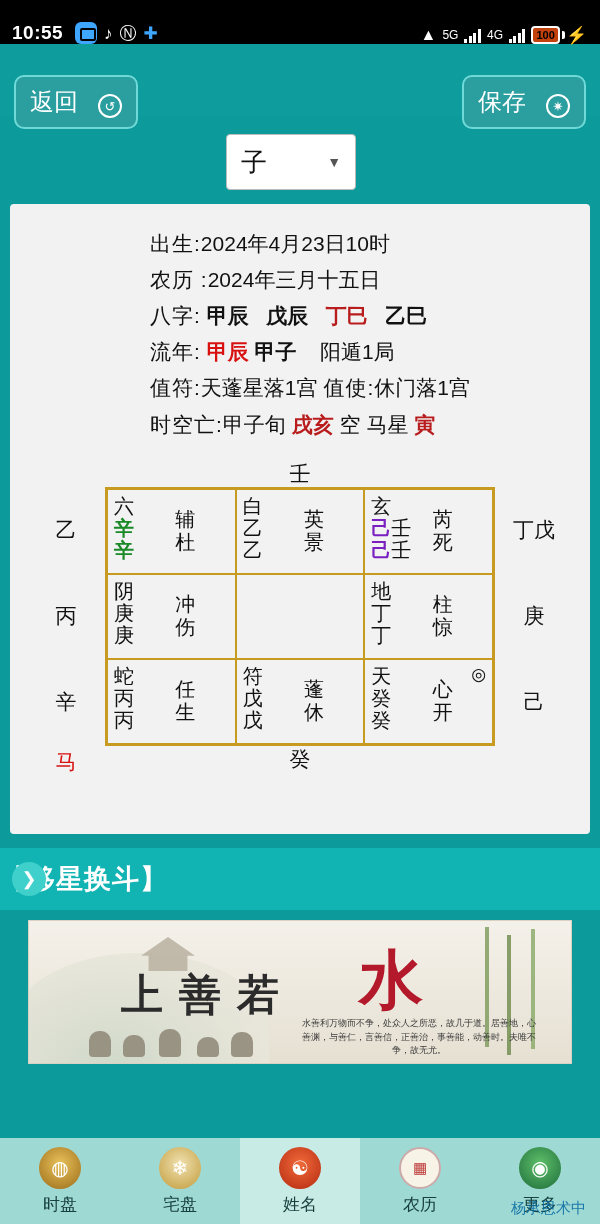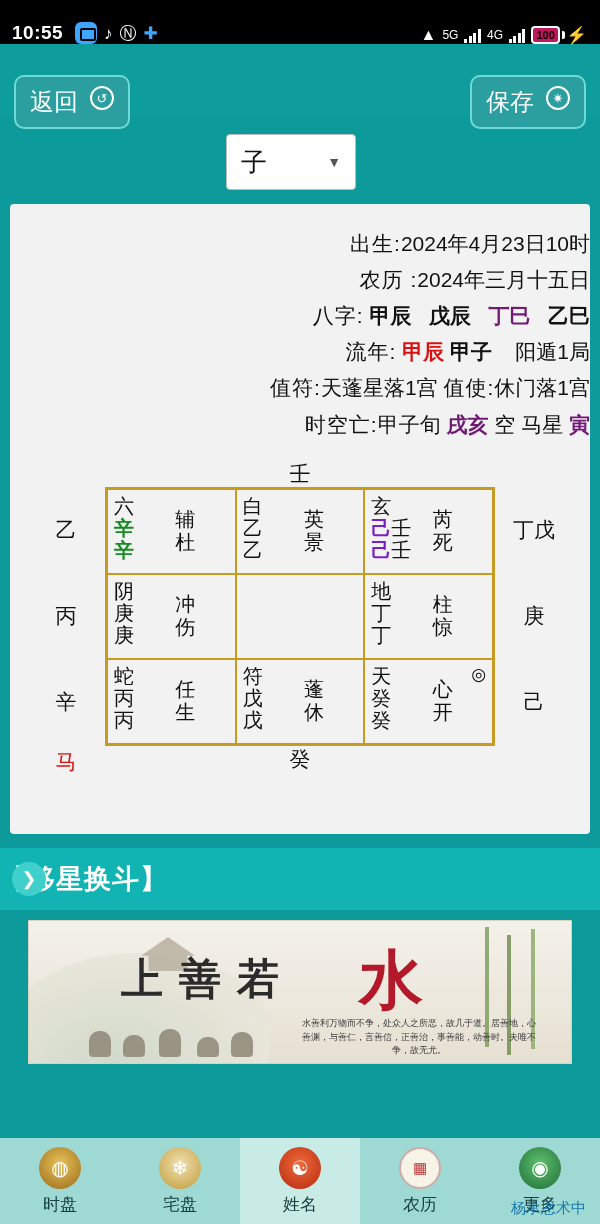--- a/index.html
+++ b/index.html
@@ -36,40 +36,40 @@
   .net-label { font-size: 12px; color: #fff; }
   .bars { display: inline-flex; align-items: flex-end; gap: 1.5px; height: 15px; }
   .bars i { width: 3px; background: #fff; display: block; }
   .bars i:nth-child(1){height:4px}.bars i:nth-child(2){height:7px}
   .bars i:nth-child(3){height:10px}.bars i:nth-child(4){height:14px}
   .wifi { font-size: 16px; }
   .battery {
     display: inline-flex; align-items: center;
     border: 2px solid #fff; border-radius: 4px;
     height: 18px; padding: 4px 3px; font-size: 11px; color: #000;
-    background: #be185d; font-weight: 700;
+    background: #c2410c; font-weight: 700;
   }
   .batt-wrap { display: inline-flex; align-items: center; gap: 2px; }
   .batt-tip { width: 3px; height: 8px; background: #fff; border-radius: 0 2px 2px 0; }
 
   
   .titlebar {
     height: 72px; width: 100%;
     background: #0e9c9c;
     display: flex; align-items: center; justify-content: space-between;
     padding: 0 14px;
   }
   .pill {
     background: #2b9ea0;
     border: 2px solid #6fd9d7;
     border-radius: 10px;
     color: #fff;
     font-size: 24px;
     padding: 9px 14px;
-    display: flex; align-items: flex-start; gap: 12px;
+    display: flex; align-items: flex-end; gap: 20px;
     min-width: 112px;
     justify-content: center;
     margin-top: 44px;
   }
   .circ-ico {
     width: 24px; height: 24px; border-radius: 50%;
     border: 2px solid #fff; display: inline-flex;
     align-items: center; justify-content: center; font-size: 13px;
   }
   .app-title { color: #fff; font-size: 25px; letter-spacing: 2px; }
@@ -100,25 +100,25 @@
   .ybtn:last-child  { border-radius: 0 6px 6px 0; }
 
   
   .card {
     background: #f2f2f2;
     margin: 0 10px;
     border-radius: 4px;
     padding: 22px 0 24px 0;
     min-height: 630px;
   }
-  .info { padding-left: 140px; font-size: 21px; color: #111; line-height: 1.72; text-align: right; }
+  .info { padding-left: 140px; font-size: 21px; color: #111; line-height: 1.72; }
   .info .lbl { letter-spacing: 1px; }
   .b { font-weight: 700; }
   .red { color: #d81010; font-weight: 700; }
-  .blue { color: #701a75; font-weight: 700; }
+  .blue { color: #b91c1c; font-weight: 700; }
   .purple { color: #7a1fc0; font-weight: 700; }
   .green { color: #1a8a27; font-weight: 700; }
 
   
   .chart-wrap {
     margin-top: 18px;
     display: grid;
     grid-template-columns: 56px 1fr 56px;
     grid-template-rows: 26px 1fr 26px;
     width: 100%;
@@ -208,21 +208,21 @@
   }
   .pic .bamboo {
     position: absolute; right: 8px; top: 6px; width: 90px; height: 130px;
     background:
       linear-gradient(#7c9a5a,#7c9a5a) 12px 0/4px 120px no-repeat,
       linear-gradient(#6d8b4c,#6d8b4c) 34px 8px/4px 120px no-repeat,
       linear-gradient(#88a967,#88a967) 58px 2px/4px 120px no-repeat;
     opacity:.8;
   }
   .pic .ctext {
-    position: absolute; left: 92px; top: 30px;
+    position: absolute; left: 92px; top: 46px;
     font-family: "Liberation Serif", serif;
     font-size: 42px; letter-spacing: 16px; color: #2b2b2b; font-weight: 700;
   }
   .pic .shui {
     position: absolute; left: 330px; top: 16px;
     font-family: "Liberation Serif", serif;
     font-size: 64px; color: #b3192a; font-weight: 700;
   }
   .pic .body-text {
     position: absolute; left: 270px; top: 96px; width: 240px;

